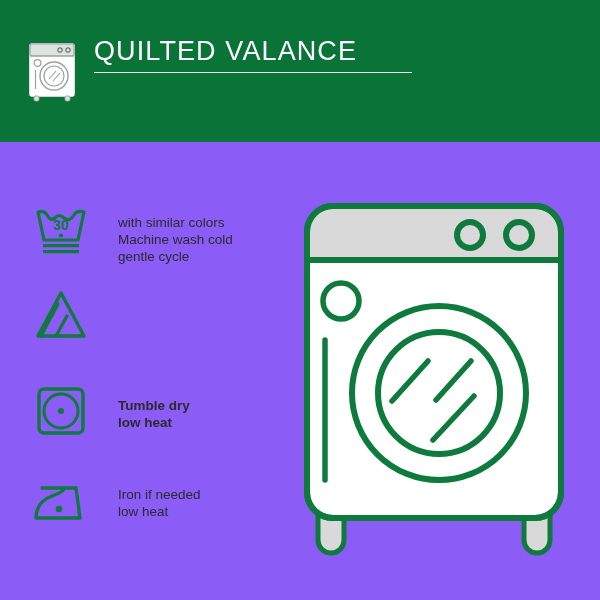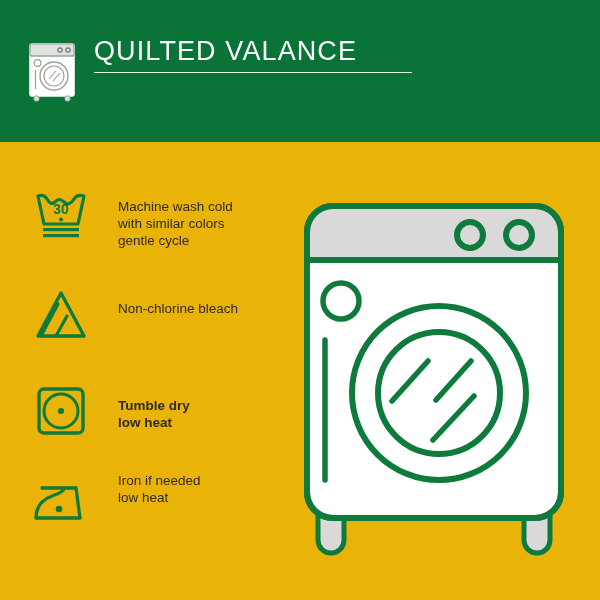--- a/index.html
+++ b/index.html
@@ -7,21 +7,21 @@
     padding: 0;
     background: #ffffff;
   }
   body {
     font-family: "Liberation Sans", sans-serif;
   }
   #page {
     position: relative;
     width: 600px;
     height: 600px;
-    background: #eab308;
+    background: #8b5cf6;
     overflow: hidden;
   }
 
   
   #header-band {
     position: absolute;
     left: 0;
     top: 0;
     width: 600px;
     height: 142px;
@@ -84,29 +84,29 @@
     margin-left: 26px;
     color: #2b2b2b;
     font-size: 13.5px;
     line-height: 17px;
     white-space: nowrap;
   }
   .care-text .line {
     display: block;
   }
 
-  #row-wash   { top: 184px; }
+  #row-wash   { top: 200px; }
   #row-bleach { top: 284px; }
   #row-dry    { top: 380px; font-weight: bold; }
   #row-iron   { top: 472px; }
 
   #row-wash .care-text   { margin-top: 14px; }
   #row-bleach .care-text { margin-top: 16px; }
   #row-dry .care-text    { margin-top: 17px; }
-  #row-iron .care-text   { }
+  #row-iron .care-text   { margin-top: 14px; }
 
   
   #machine-illustration {
     position: absolute;
     left: 296px;
     top: 198px;
     width: 276px;
     height: 362px;
   }
 </style>
@@ -144,34 +144,33 @@
 
   <div class="care-row" id="row-wash">
     <svg class="care-symbol" viewBox="0 0 62 62">
       <path d="M8 12 Q14 10 17 15 Q21 22 25 18 Q29 13 34 18 Q39 23 44 15 Q47 10 54 12 L48 40 L14 40 Z" fill="none" stroke="#0e7a3c" stroke-width="3.2" stroke-linejoin="round" stroke-linecap="round"></path>
       <text x="31" y="30" text-anchor="middle" font-family="'Liberation Sans', sans-serif" font-size="14" font-weight="700" fill="#0e7a3c">30</text>
       <circle cx="31" cy="35.5" r="2.1" fill="#0e7a3c"></circle>
       <rect x="13" y="44" width="36" height="3.2" fill="#0e7a3c"></rect>
       <rect x="13" y="50" width="36" height="3.2" fill="#0e7a3c"></rect>
     </svg>
     <div class="care-text">
+      <span class="line">with similar colors</span>
       <span class="line">Machine wash cold</span>
-      <span class="line">with similar colors</span>
       <span class="line">gentle cycle</span>
     </div>
   </div>
 
   <div class="care-row" id="row-bleach">
     <svg class="care-symbol" viewBox="0 0 62 62">
       <path d="M31 9 L54 52 L8 52 Z" fill="none" stroke="#0e7a3c" stroke-width="3.4" stroke-linejoin="round"></path>
       <line x1="28" y1="20" x2="11" y2="52" stroke="#0e7a3c" stroke-width="3.2" stroke-linecap="round"></line>
       <line x1="37" y1="32" x2="26" y2="52" stroke="#0e7a3c" stroke-width="3.2" stroke-linecap="round"></line>
     </svg>
     <div class="care-text">
-      <span class="line">Non-chlorine bleach</span>
     </div>
   </div>
 
   <div class="care-row" id="row-dry">
     <svg class="care-symbol" viewBox="0 0 62 62">
       <rect x="9" y="9" width="44" height="44" rx="5" fill="none" stroke="#0e7a3c" stroke-width="3.4"></rect>
       <circle cx="31" cy="31" r="17" fill="none" stroke="#0e7a3c" stroke-width="3"></circle>
       <circle cx="31" cy="31" r="3.1" fill="#0e7a3c"></circle>
     </svg>
     <div class="care-text">

